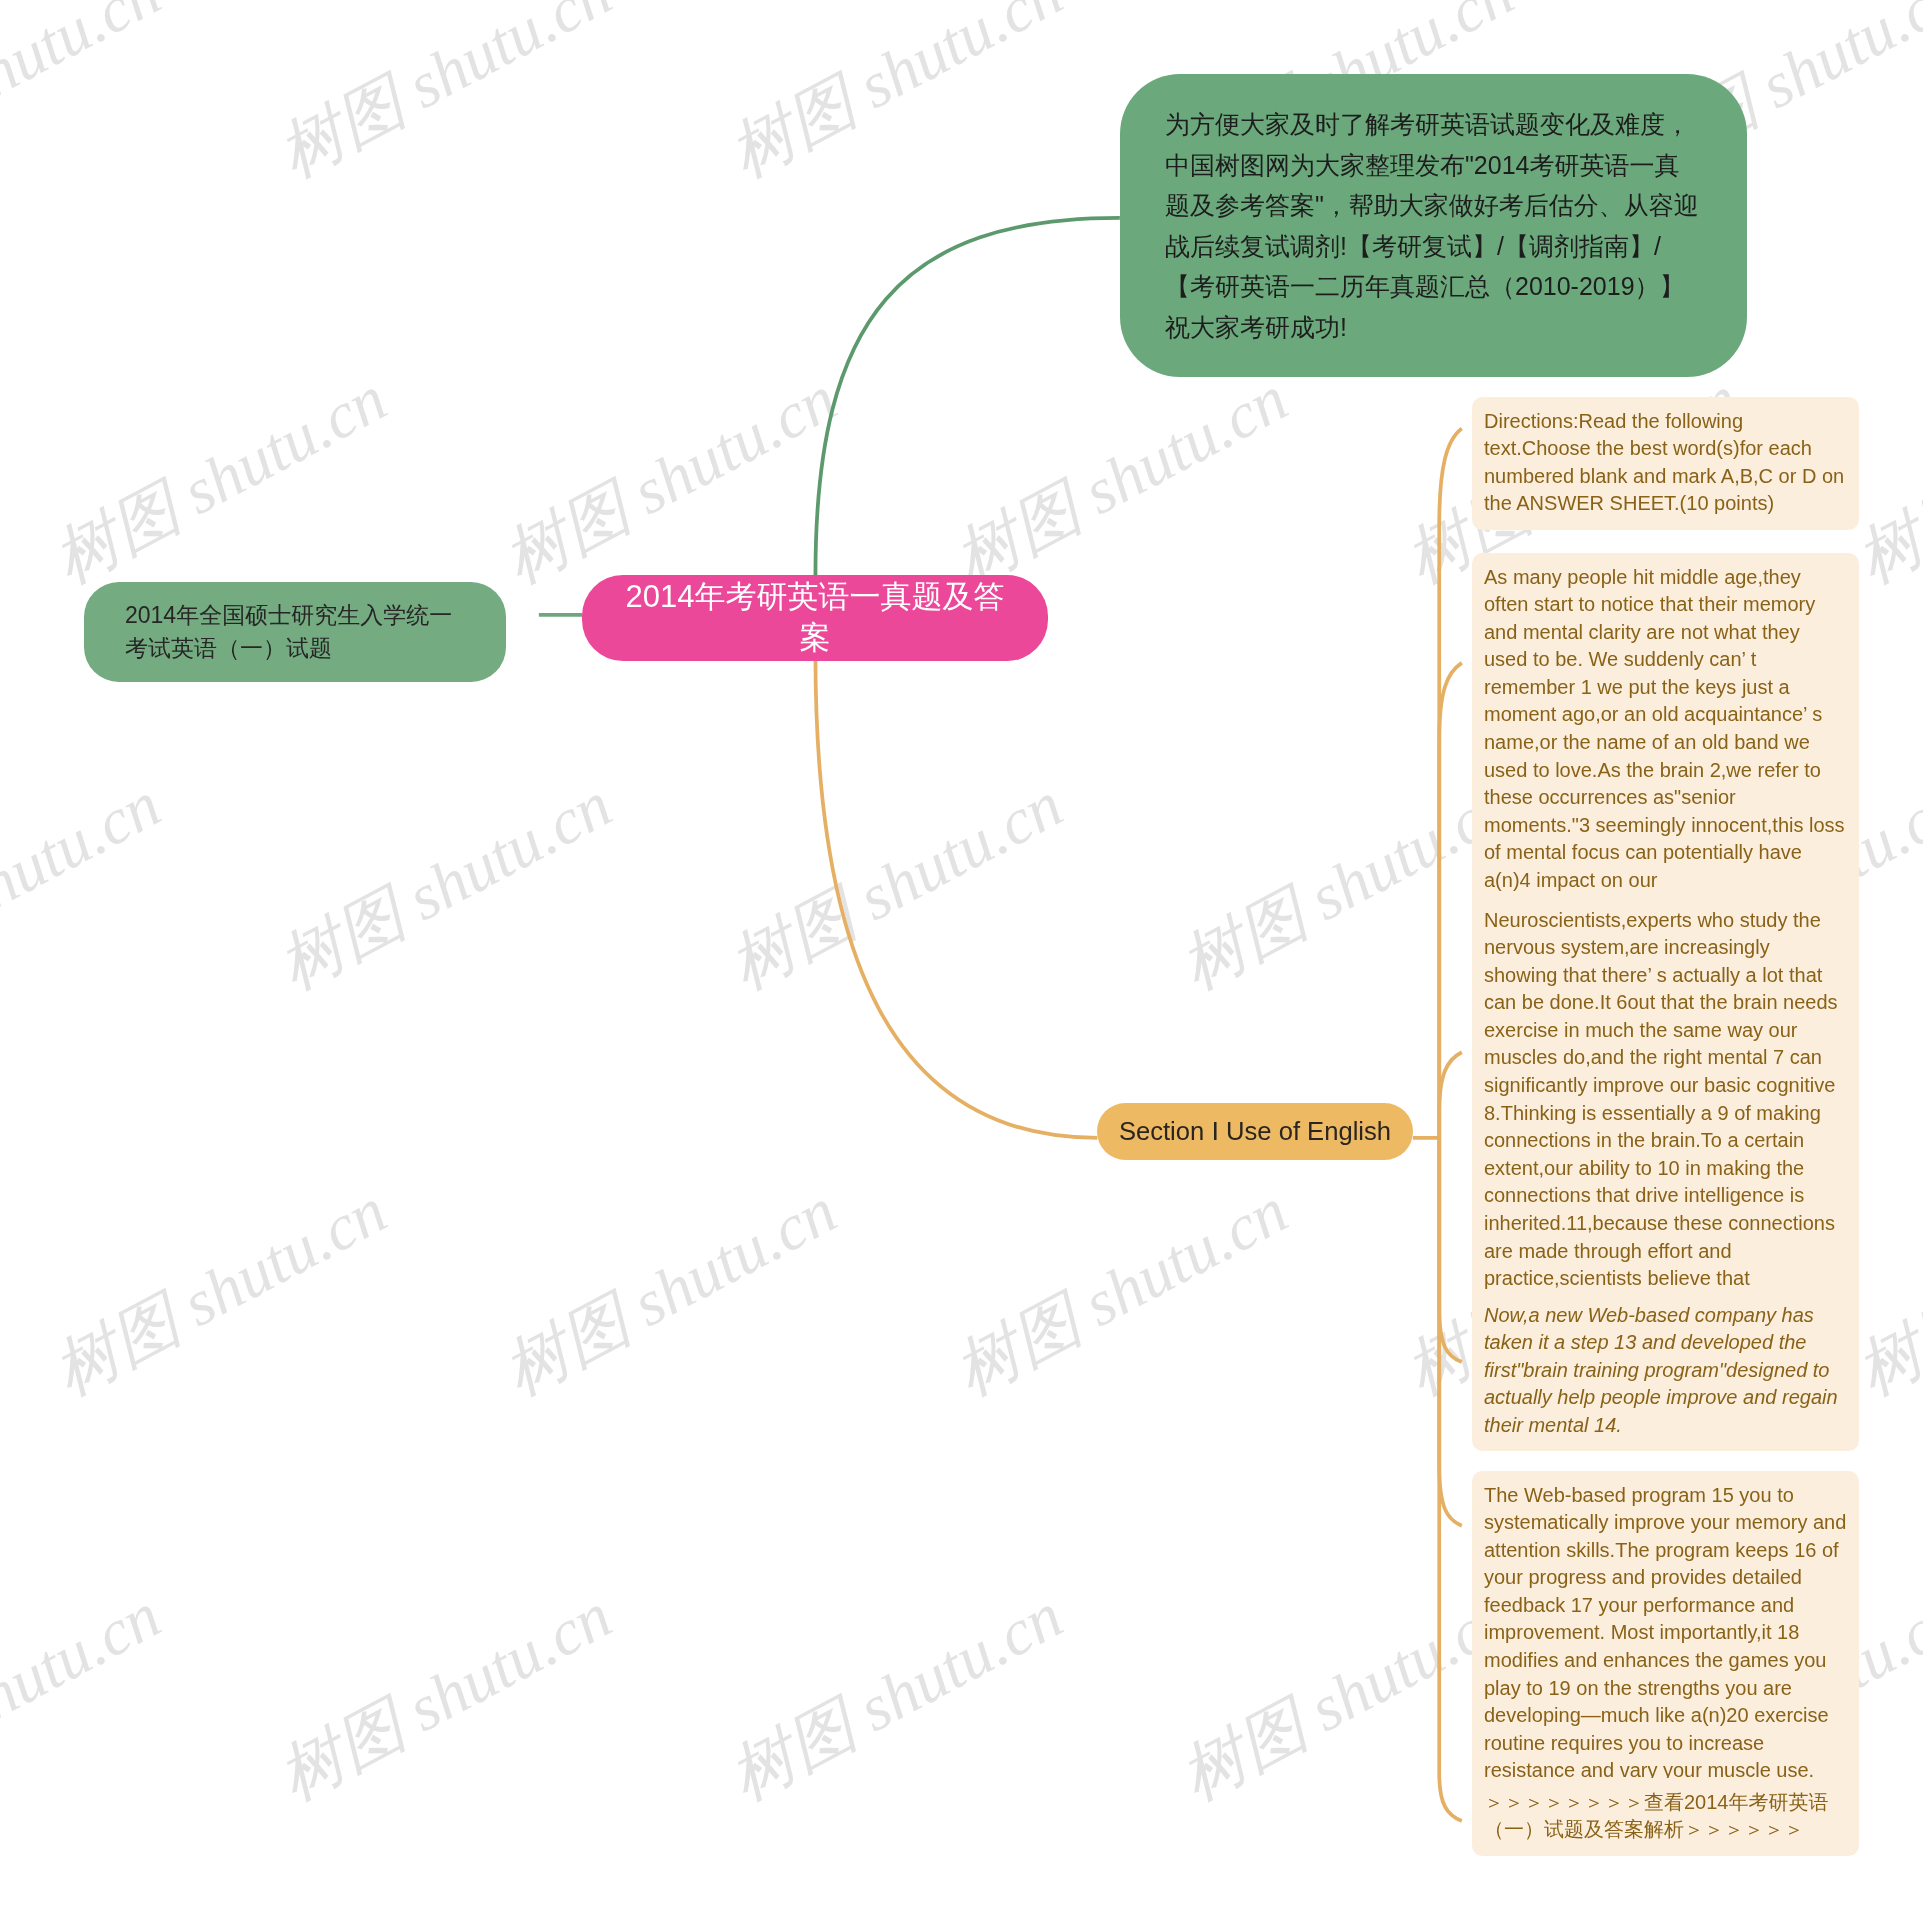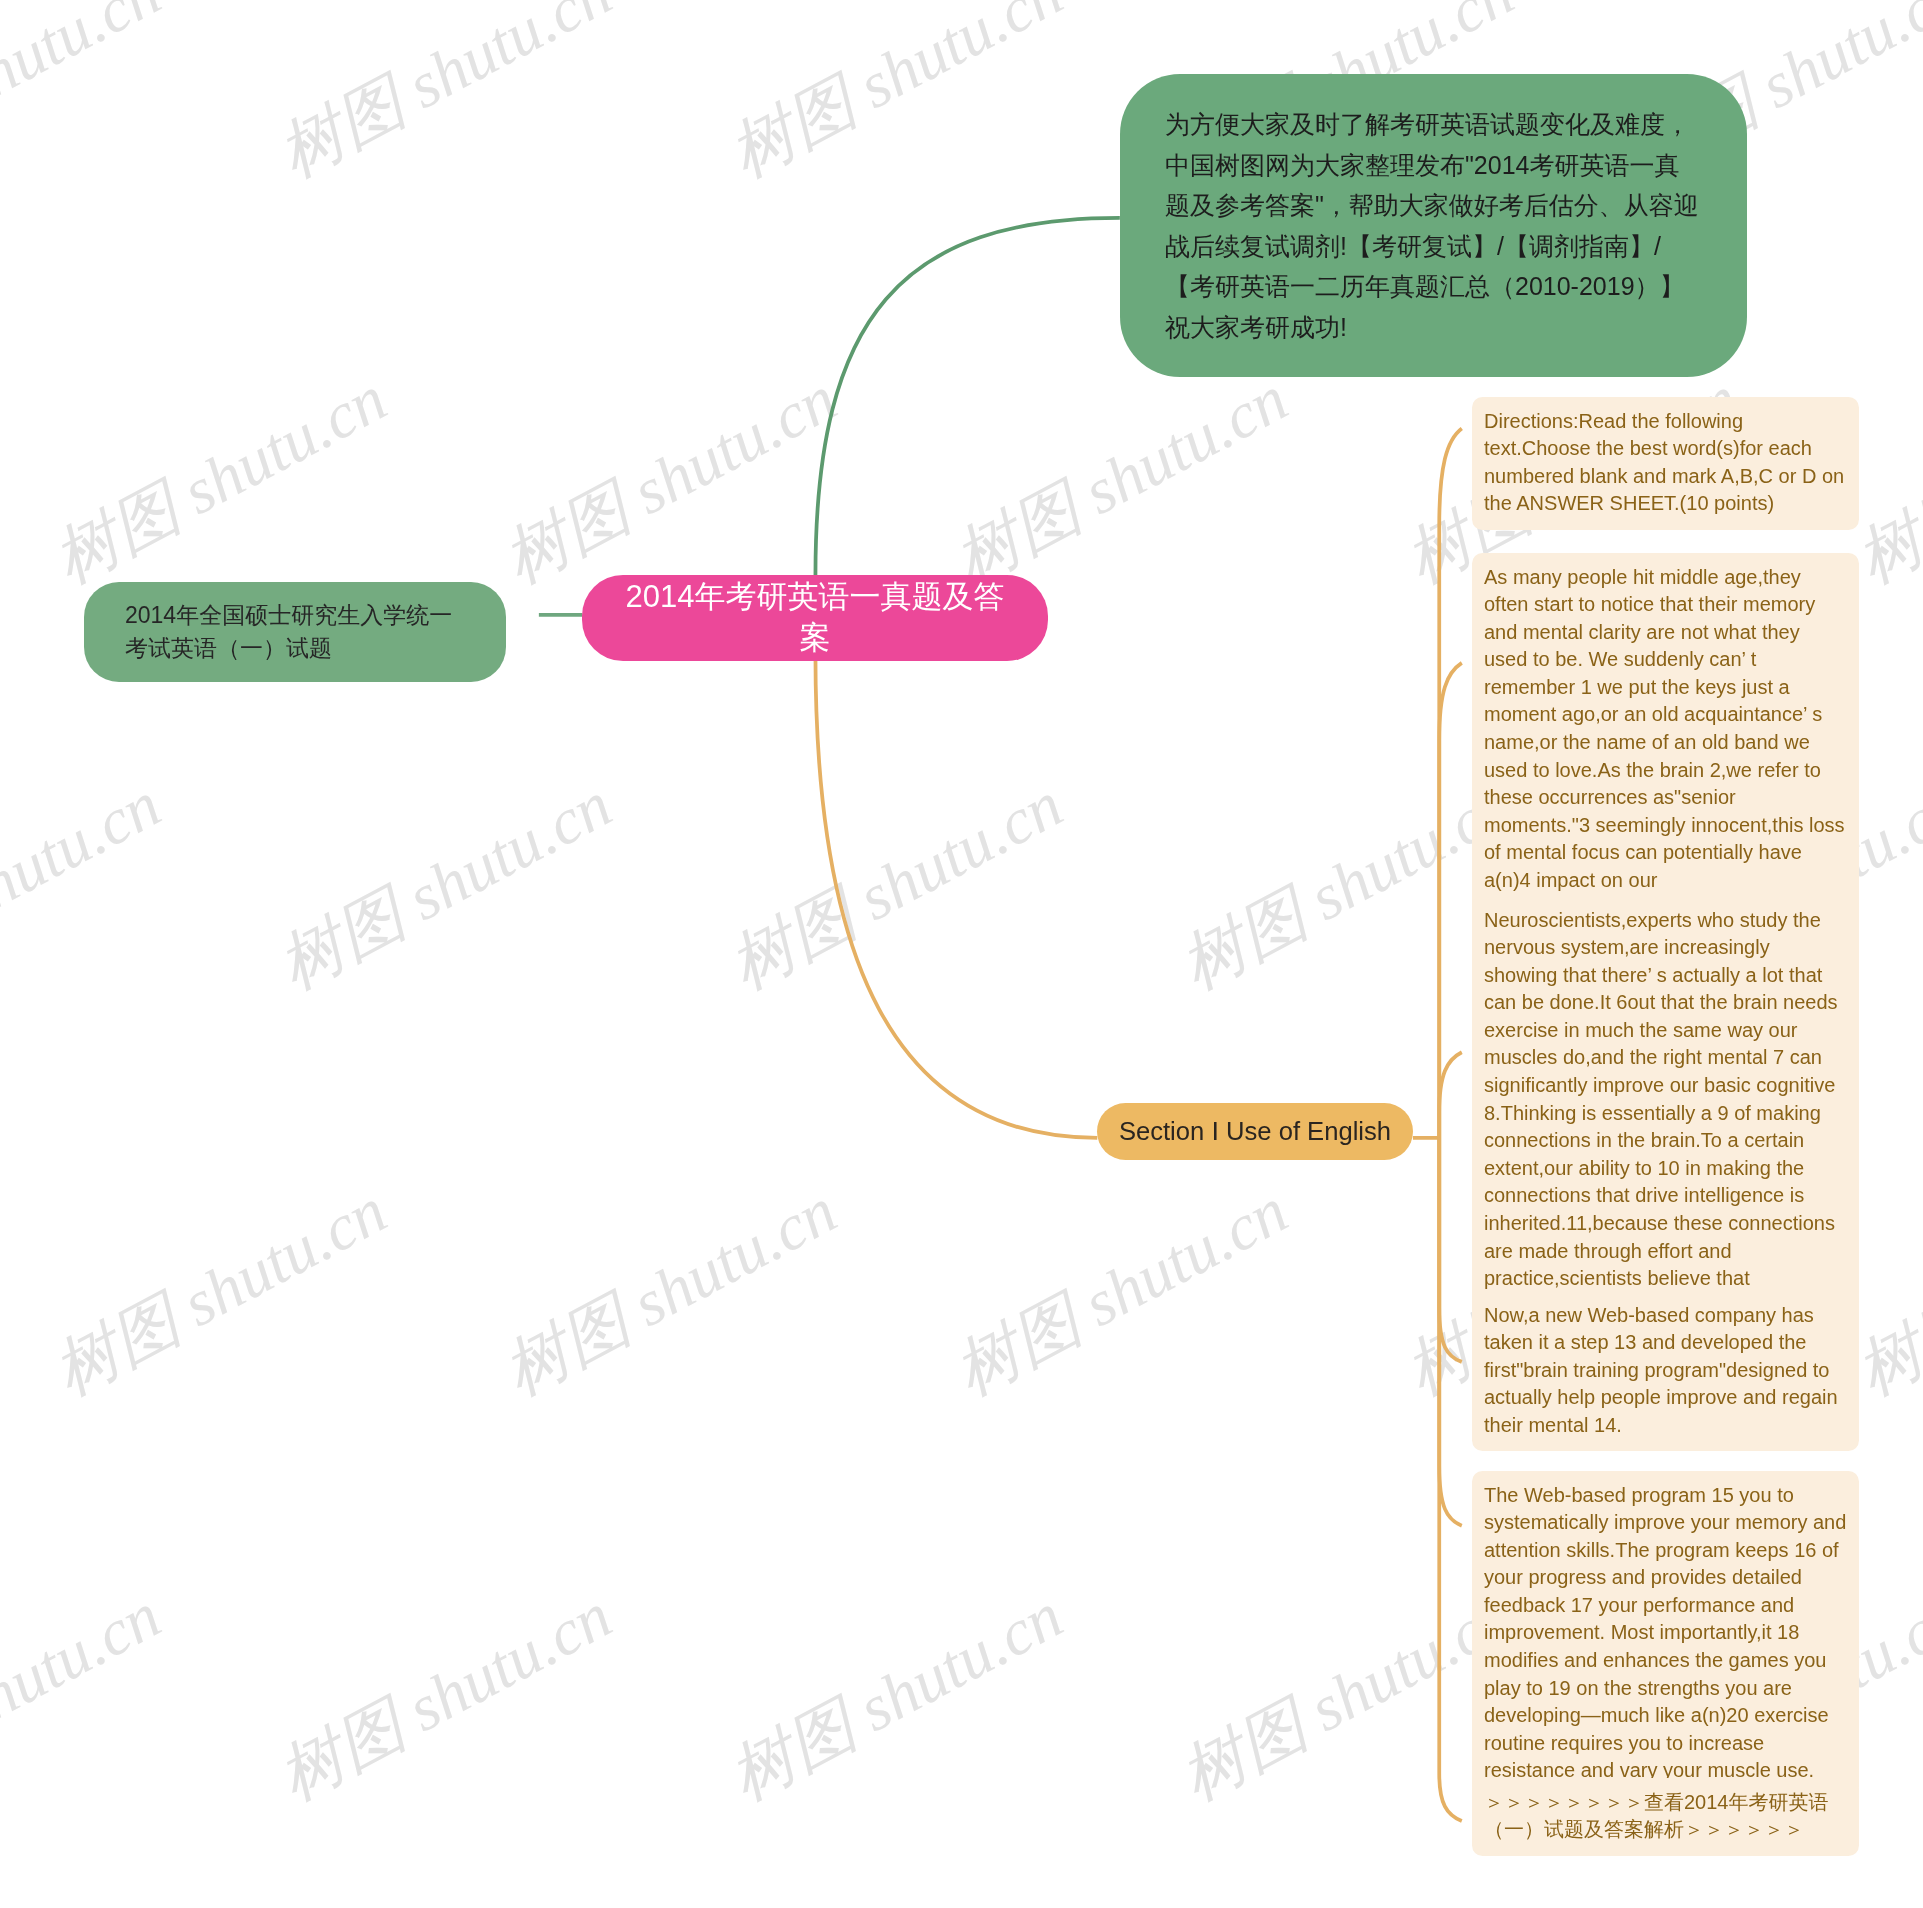--- a/index.html
+++ b/index.html
@@ -176,18 +176,18 @@
 <div class="node node-root">2014年考研英语一真题及答案</div>
 
 <div class="node node-orange-section">Section Ⅰ Use of English</div>
 
 <div class="leaf" style="top:397px;">Directions:Read the following text.Choose the best word(s)for each numbered blank and mark A,B,C or D on the ANSWER SHEET.(10 points)</div>
 
 <div class="leaf" style="top:553px;">As many people hit middle age,they often start to notice that their memory and mental clarity are not what they used to be. We suddenly can’ t remember 1 we put the keys just a moment ago,or an old acquaintance’ s name,or the name of an old band we used to love.As the brain 2,we refer to these occurrences as"senior moments."3 seemingly innocent,this loss of mental focus can potentially have a(n)4 impact on our professional,social,and personal 5.</div>
 
 <div class="leaf" style="top:896px;">Neuroscientists,experts who study the nervous system,are increasingly showing that there’ s actually a lot that can be done.It 6out that the brain needs exercise in much the same way our muscles do,and the right mental 7 can significantly improve our basic cognitive 8.Thinking is essentially a 9 of making connections in the brain.To a certain extent,our ability to 10 in making the connections that drive intelligence is inherited.11,because these connections are made through effort and practice,scientists believe that intelligence can expand and fluctuate 12 mental effort.</div>
 
-<div class="leaf" style="top:1291px;">Now,a new Web-based company has taken it a step 13 and developed the first"brain training program"designed to actually help people improve and regain their mental 14.</div>
+<div class="leaf" style="top:1291px;font-style:italic;">Now,a new Web-based company has taken it a step 13 and developed the first"brain training program"designed to actually help people improve and regain their mental 14.</div>
 
 <div class="leaf" style="top:1471px;">The Web-based program 15 you to systematically improve your memory and attention skills.The program keeps 16 of your progress and provides detailed feedback 17 your performance and improvement. Most importantly,it 18 modifies and enhances the games you play to 19 on the strengths you are developing—much like a(n)20 exercise routine requires you to increase resistance and vary your muscle use.</div>
 
 <div class="leaf" style="top:1778px;">＞＞＞＞＞＞＞＞查看2014年考研英语（一）试题及答案解析＞＞＞＞＞＞</div>
 
 
 </body></html>

